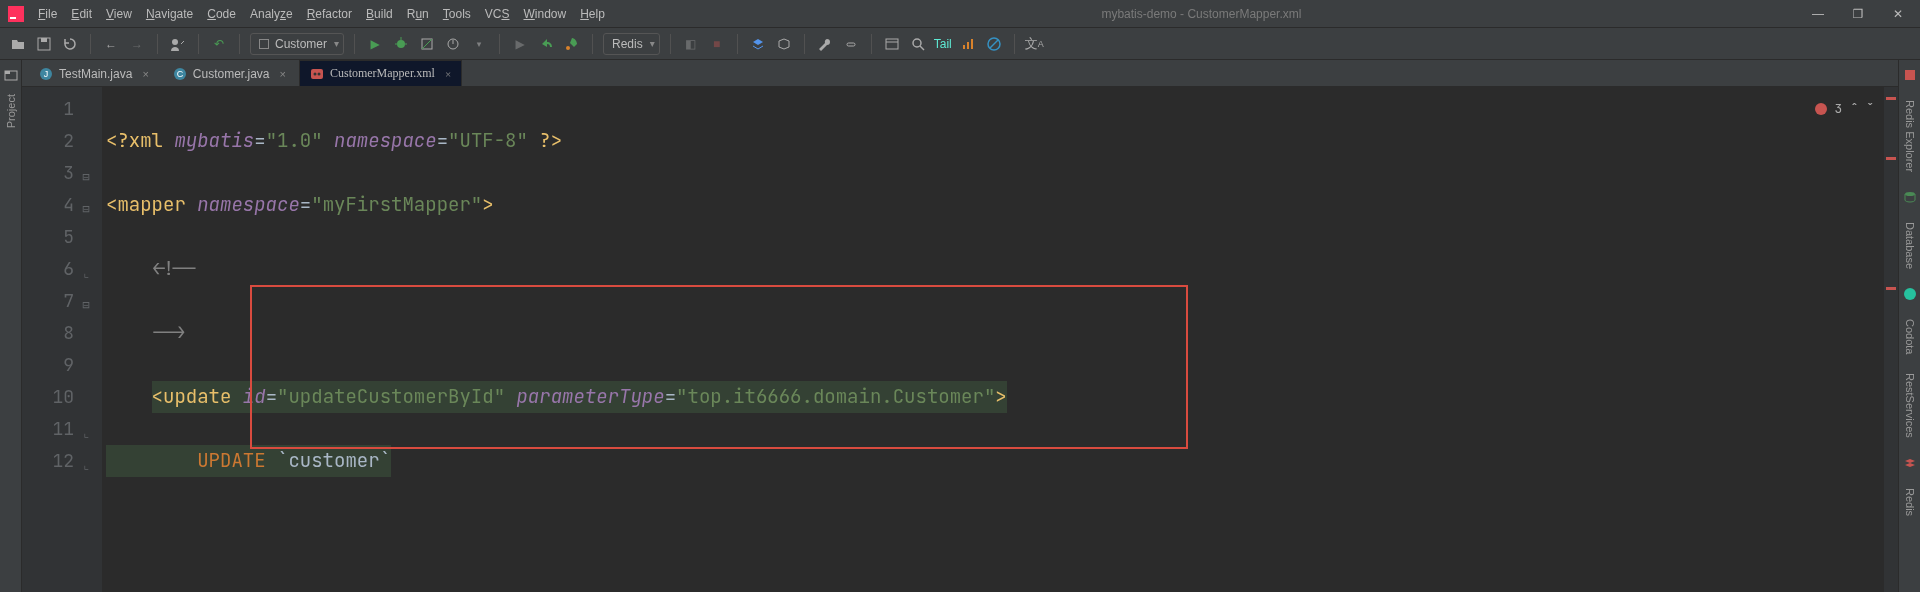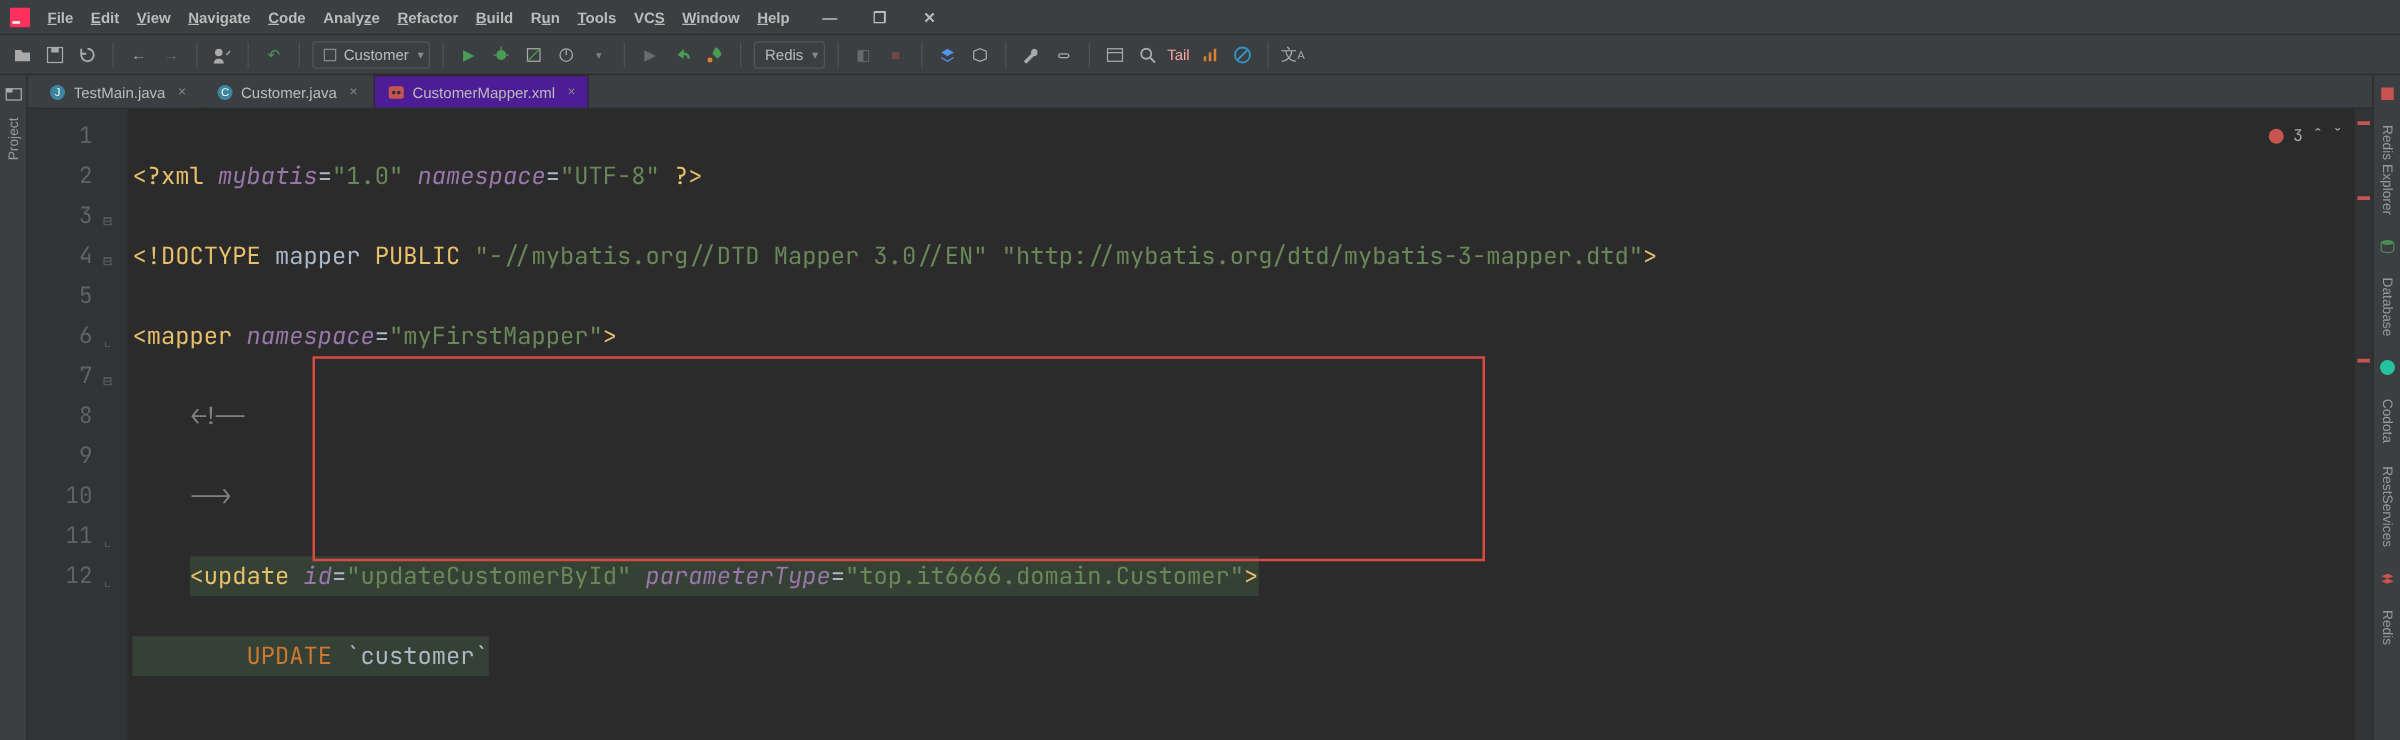--- a/index.html
+++ b/index.html
@@ -13,21 +13,20 @@
   font-size: 12px;
   user-select: none;
 }
 .titlebar {
   height: 28px;
   background: #3c3f41;
   display: flex;
   align-items: center;
   padding: 0 8px;
   border-bottom: 1px solid #2b2b2b;
-  font-weight: bold;
 }
 .titlebar .app-icon { width:16px; height:16px; margin-right:8px; display:inline-flex; }
 .menus { display:flex; gap:2px; }
 .menus .menu { padding:2px 6px; color:#bbb; }
 .menus .menu u { text-decoration: underline; }
 .title-center { flex:1; text-align:center; color:#7a7a7a; }
 .win-ctrls { display:flex; gap:12px; margin-left:12px; }
 .win-ctrls div { width:28px; text-align:center; color:#bbb; font-size:12px; }
 .toolbar {
   height: 32px;
@@ -72,21 +71,21 @@
 .editor-area { flex:1; display:flex; flex-direction:column; background:#2b2b2b; }
 .tabbar {
   height:28px; background:#3c3f41; display:flex; align-items:flex-end;
   border-bottom:1px solid #2b2b2b; padding-left:6px;
 }
 .tab {
   height:26px; display:flex; align-items:center; gap:6px;
   padding:0 10px; color:#bbb; background:#3c3f41; border:1px solid transparent;
   border-bottom:none; margin-right:2px; font-size:12px;
 }
-.tab.active { background:#4c1d95; border-color:#2b2b2b; }
+.tab.active { background:#0f172a; border-color:#2b2b2b;font-family:Liberation Serif, serif; }
 .tab-icon { width:14px; height:14px; display:inline-flex; }
 .tab-close { color:#888; font-size:11px; margin-left:4px; }
 .code-body { flex:1; display:flex; position:relative; background:#2b2b2b; }
 .gutter {
   width:80px; background:#313335; text-align:right; color:#606366;
   font-family:"JetBrains Mono","Consolas",monospace; font-size:18px; line-height:32px;
   padding:6px 28px 0 0; position:relative;
 }
 .gutter .ln { height:32px; position:relative; }
 .fold-strip {
@@ -138,20 +137,21 @@
     <span class="menu"><u>C</u>ode</span>
     <span class="menu">Analy<u>z</u>e</span>
     <span class="menu"><u>R</u>efactor</span>
     <span class="menu"><u>B</u>uild</span>
     <span class="menu">R<u>u</u>n</span>
     <span class="menu"><u>T</u>ools</span>
     <span class="menu">VC<u>S</u></span>
     <span class="menu"><u>W</u>indow</span>
     <span class="menu"><u>H</u>elp</span>
   </div>
+  <div class="title-center">mybatis-demo - CustomerMapper.xml</div>
   <div class="win-ctrls">
     <div>—</div>
     <div>❐</div>
     <div>✕</div>
   </div>
 </div>
 
 <div class="toolbar">
   <span class="tb-btn">
       <svg width="14" height="14">
@@ -260,21 +260,21 @@
         <rect x="1" y="2" width="12" height="10" fill="none" stroke="#aaa"></rect>
         <line x1="1" y1="5" x2="13" y2="5" stroke="#aaa"></line>
       </svg>
     </span>
   <span class="tb-btn">
       <svg width="14" height="14">
         <circle cx="6" cy="6" r="4" fill="none" stroke="#aaa" stroke-width="1.5"></circle>
         <line x1="9" y1="9" x2="13" y2="13" stroke="#aaa" stroke-width="1.5"></line>
       </svg>
     </span>
-  <span class="tb-btn" style="color:#fca5a5;width:auto;">Tail</span>
+  <span class="tb-btn" style="color:#5eead4;width:auto;">Tail</span>
   <span class="tb-btn orange">
       <svg width="14" height="14">
         <rect x="2" y="8" width="2" height="4" fill="#d9822b"></rect>
         <rect x="6" y="5" width="2" height="7" fill="#d9822b"></rect>
         <rect x="10" y="2" width="2" height="10" fill="#d9822b"></rect>
       </svg>
     </span>
   <span class="tb-btn">
       <svg width="16" height="16">
         <circle cx="8" cy="8" r="6" fill="none" stroke="#3592c4" stroke-width="1.5"></circle>
@@ -351,21 +351,20 @@
           <span class="fold-mark" style="top:100px;">⊟</span>
           <span class="fold-mark" style="top:164px;">⌞</span>
           <span class="fold-mark" style="top:196px;">⊟</span>
           <span class="fold-mark" style="top:324px;">⌞</span>
           <span class="fold-mark" style="top:356px;">⌞</span>
         </div>
       </div>
 
       <div class="code">
 <div class="line"><span class="tag"><span>&lt;?</span><span>xml</span></span> <span class="attr">mybatis</span><span class="punct">=</span><span class="str">"1.0"</span> <span class="attr">namespace</span><span class="punct">=</span><span class="str">"UTF-8"</span> <span class="tag">?&gt;</span></div>
-<div class="line"><span class="tag">&lt;!</span><span class="tag">DOCTYPE</span> <span class="ident">mapper</span> <span class="tag">PUBLIC</span> <span class="str">"-//mybatis.org//DTD Mapper 3.0//EN"</span> <span class="str">"http://mybatis.org/dtd/mybatis-3-mapper.dtd"</span><span class="tag">&gt;</span></div>
 <div class="line"><span class="tag">&lt;</span><span class="tag">mapper</span> <span class="attr">namespace</span><span class="punct">=</span><span class="str">"myFirstMapper"</span><span class="tag">&gt;</span></div>
 <div class="line">    <span class="comment">&lt;!--</span></div>
 <div class="line">    <span class="comment">--&gt;</span></div>
 <div class="line">    <span class="hl-bg"><span class="tag">&lt;</span><span class="tag">update</span> <span class="attr">id</span><span class="punct">=</span><span class="str">"updateCustomerById"</span> <span class="attr">parameterType</span><span class="punct">=</span><span class="str">"top.it6666.domain.Customer"</span><span class="tag">&gt;</span></span></div>
 <div class="line"><span class="hl-bg">        <span class="kw">UPDATE</span><span class="ident"> `customer`</span></span></div>
 
 
 
 
 

